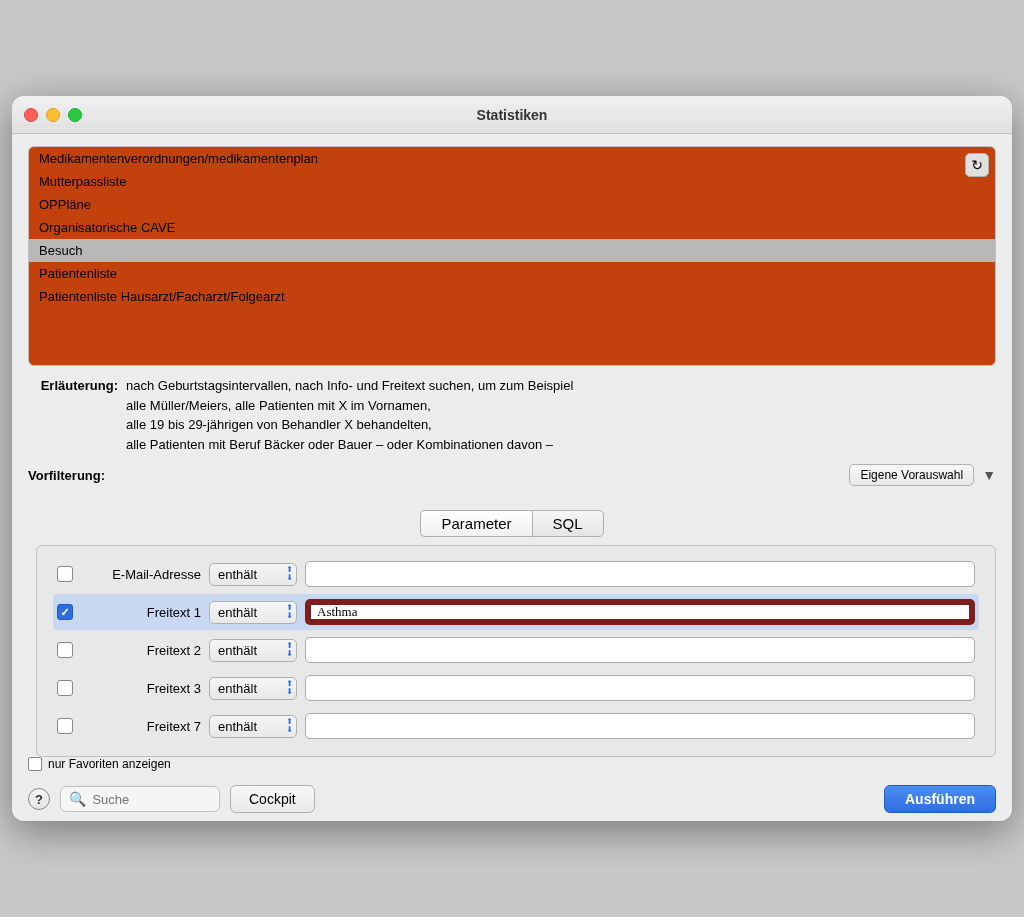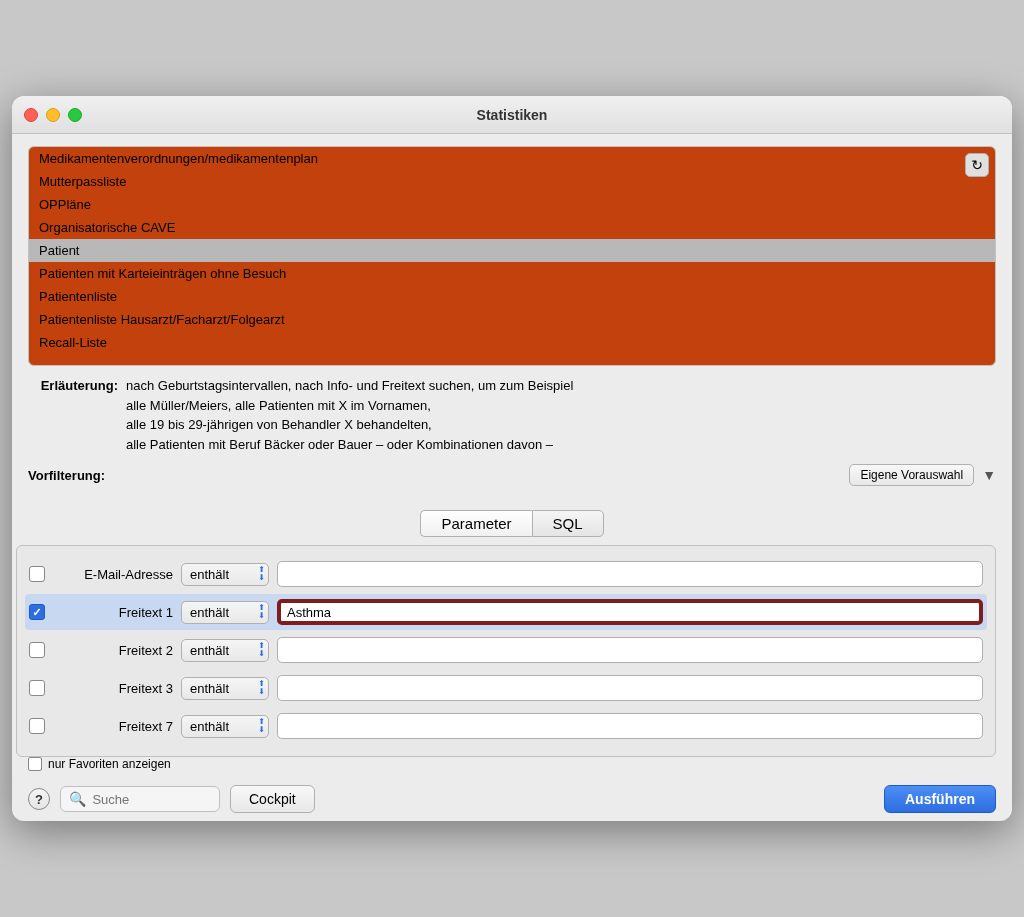--- a/index.html
+++ b/index.html
@@ -179,25 +179,25 @@
       font-size: 15px;
       cursor: pointer;
     }
 
     .tab-btn:first-child { border-radius: 5px 0 0 5px; border-right: none; }
     .tab-btn:last-child { border-radius: 0 5px 5px 0; }
     .tab-btn.active { background: linear-gradient(180deg, #fff, #f0f0f0); font-weight: 500; }
 
     
     .param-panel {
-      margin: 8px 16px 0 4px;
+      margin: 8px 16px 0 24px;
       background: #e8e8e8;
       border: 1px solid #c0c0c0;
       border-radius: 6px;
-      padding: 10px 8px;
+      padding: 10px 16px;
       flex: 1;
       overflow-y: auto;
       position: relative;
     }
 
     .param-panel::-webkit-scrollbar { width: 12px; }
     .param-panel::-webkit-scrollbar-track { background: #f0f0f0; }
     .param-panel::-webkit-scrollbar-thumb { background: #b0b0b0; border-radius: 6px; border: 2px solid #f0f0f0; }
 
     .param-row {
@@ -276,22 +276,23 @@
       flex: 1;
       height: 26px;
       border: 1px solid #b0b0b0;
       border-radius: 5px;
       background: #fff;
       padding: 3px 6px;
       font-size: 13px;
     }
 
     .param-text-input.focused {
-      border: 4px solid #7f1d1d;
+      border: 6px solid #7f1d1d;
       outline: none;
+      font-family: Liberation Serif, serif;
     }
 
     
     .bottom-bar {
       padding: 8px 16px;
       display: flex;
       align-items: center;
       gap: 10px;
     }
 
@@ -395,25 +396,23 @@
 
   <div class="content">
 
     <div class="list-section">
       <div class="list-scroll">
 
       <div class="list-item">Medikamentenverordnungen/medikamentenplan</div>
           <div class="list-item">Mutterpassliste</div>
           <div class="list-item">OPPläne</div>
           <div class="list-item">Organisatorische CAVE</div>
-          <div class="list-item selected">Patient</div>
-          <div class="list-item">Patienten mit Karteieinträgen ohne Besuch</div>
+          <div class="list-item selected">Besuch</div>
           <div class="list-item">Patientenliste</div>
           <div class="list-item">Patientenliste Hausarzt/Facharzt/Folgearzt</div>
-          <div class="list-item">Recall-Liste</div>
         </div>
       <div class="refresh-btn">↻</div>
     </div>
 
     <div class="erlaeuterung-section">
       <span class="erlaeuterung-label">Erläuterung:</span>
       <span class="erlaeuterung-text">nach Geburtstagsintervallen, nach Info- und Freitext suchen, um zum Beispiel<br>alle Müller/Meiers, alle Patienten mit X im Vornamen,<br>alle 19 bis 29-jährigen von Behandler X behandelten,<br>alle Patienten mit Beruf Bäcker oder Bauer – oder Kombinationen davon –</span>
     </div>
 
     <div class="vorfilterung-row">

